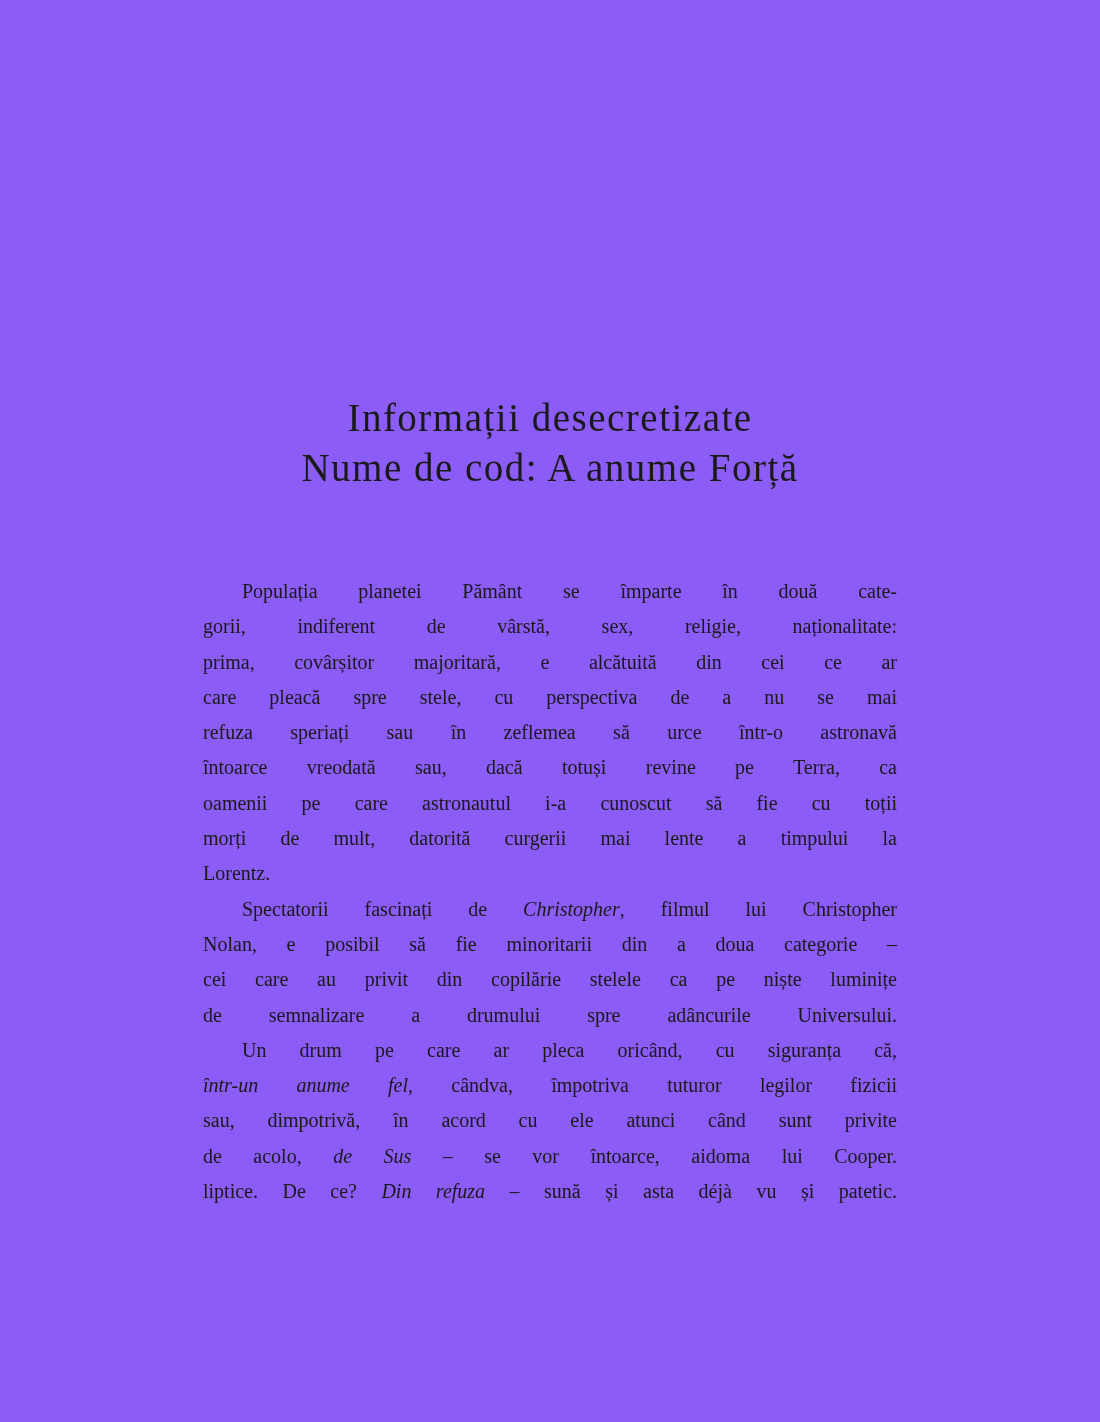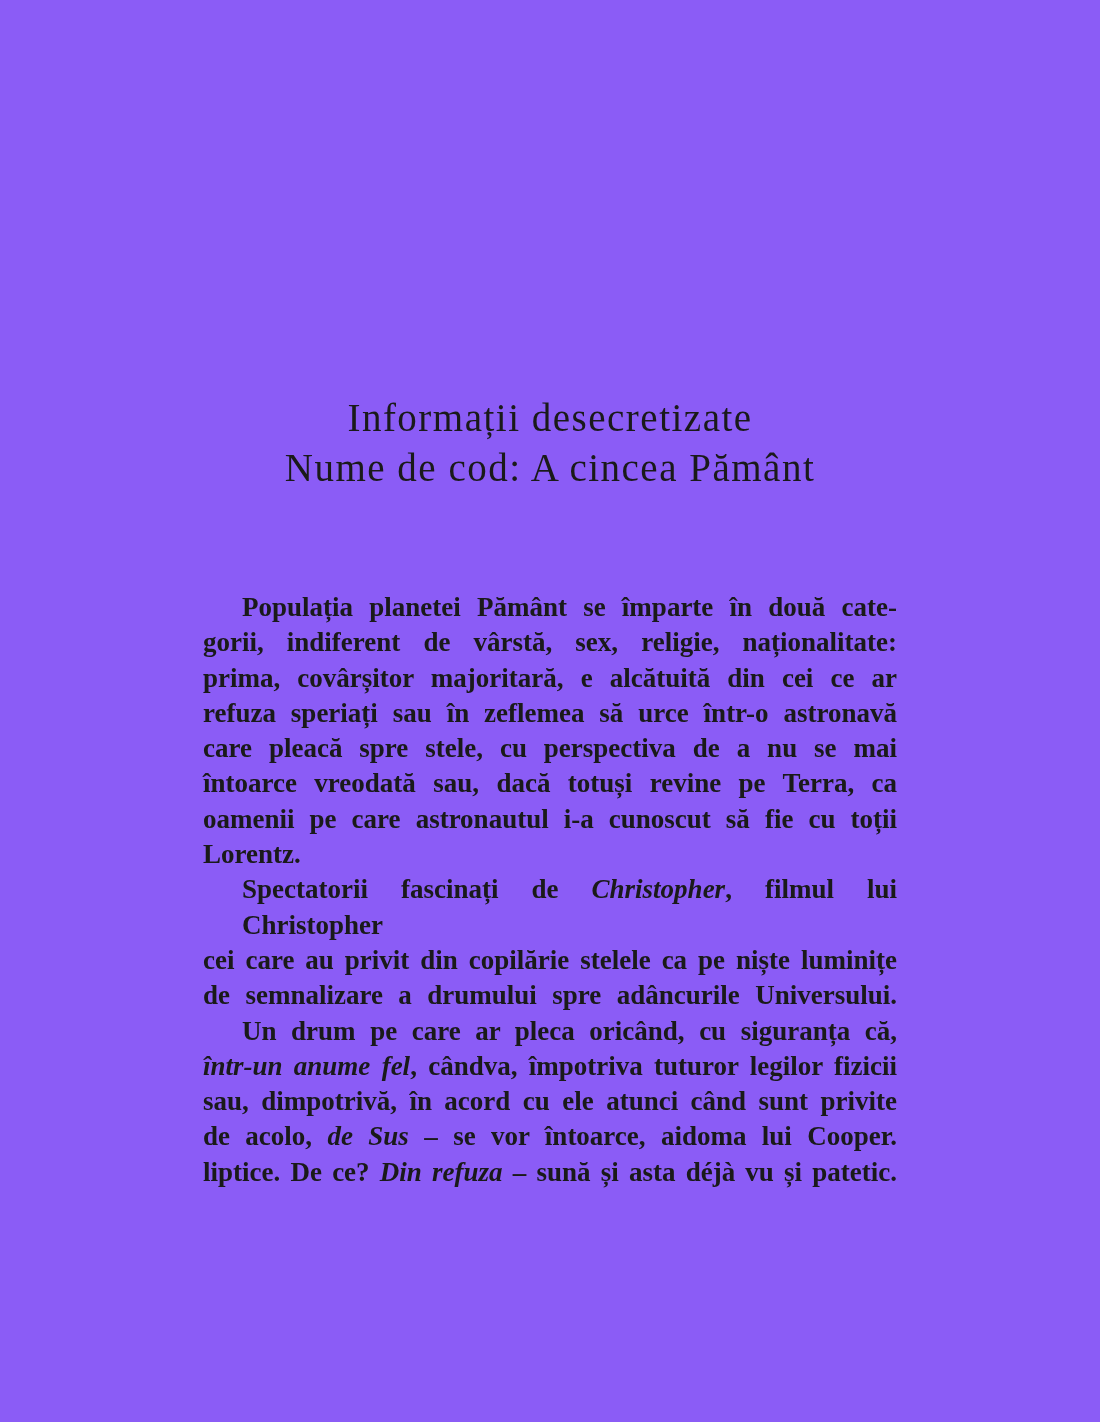--- a/index.html
+++ b/index.html
@@ -23,26 +23,25 @@
     width: 694px;
     text-align: center;
     font-size: 39px;
     line-height: 50px;
     letter-spacing: 1.5px;
     color: #1a1a1a;
   }
   .body-text {
     position: absolute;
     left: 203px;
-    top: 590px;
+    top: 574px;
     width: 694px;
-    font-size: 27px;
+    font-size: 20px;
     line-height: 35.3px;
     color: #1a1a1a;
-    font-weight: bold;
   }
   .line {
     text-align: justify;
     text-align-last: left;
     text-justify: inter-word;
     white-space: normal;
   }
   .line.just {
     text-align-last: justify;
   }
@@ -52,35 +51,37 @@
   .it {
     font-style: italic;
   }
 </style>
 </head>
 <body>
 
 <div class="page">
   <div class="title-block">
     <div>Informații desecretizate</div>
-    <div>Nume de cod: A cincea Pământ</div>
+    <div>Nume de cod: A anume Forță</div>
   </div>
   <div class="body-text">
       <div class="paragraph">
         <div class="line just indent"><span>Populația planetei Pământ se împarte în două cate-</span></div>
         <div class="line just"><span>gorii, indiferent de vârstă, sex, religie, naționalitate:</span></div>
         <div class="line just"><span>prima, covârșitor majoritară, e alcătuită din cei ce ar</span></div>
+        <div class="line just"><span>care pleacă spre stele, cu perspectiva de a nu se mai</span></div>
         <div class="line just"><span>refuza speriați sau în zeflemea să urce într-o astronavă</span></div>
-        <div class="line just"><span>care pleacă spre stele, cu perspectiva de a nu se mai</span></div>
         <div class="line just"><span>întoarce vreodată sau, dacă totuși revine pe Terra, ca</span></div>
         <div class="line just"><span>oamenii pe care astronautul i-a cunoscut să fie cu toții</span></div>
+        <div class="line just"><span>morți de mult, datorită curgerii mai lente a timpului la</span></div>
         <div class="line"><span>Lorentz.</span></div>
       </div>
       <div class="paragraph">
         <div class="line just indent"><span>Spectatorii fascinați de </span><span class="it">Christopher</span><span>, filmul lui Christopher</span></div>
+        <div class="line just"><span>Nolan, e posibil să fie minoritarii din a doua categorie –</span></div>
         <div class="line just"><span>cei care au privit din copilărie stelele ca pe niște luminițe</span></div>
         <div class="line just"><span>de semnalizare a drumului spre adâncurile Universului.</span></div>
       </div>
       <div class="paragraph">
         <div class="line just indent"><span>Un drum pe care ar pleca oricând, cu siguranța că,</span></div>
         <div class="line just"><span class="it">într-un anume fel</span><span>, cândva, împotriva tuturor legilor fizicii</span></div>
         <div class="line just"><span>sau, dimpotrivă, în acord cu ele atunci când sunt privite</span></div>
         <div class="line just"><span>de acolo, </span><span class="it">de Sus</span><span> – se vor întoarce, aidoma lui Cooper.</span></div>
         <div class="line just"><span>liptice. De ce? </span><span class="it">Din refuza</span><span> – sună și asta déjà vu și patetic.</span></div>
       </div>

